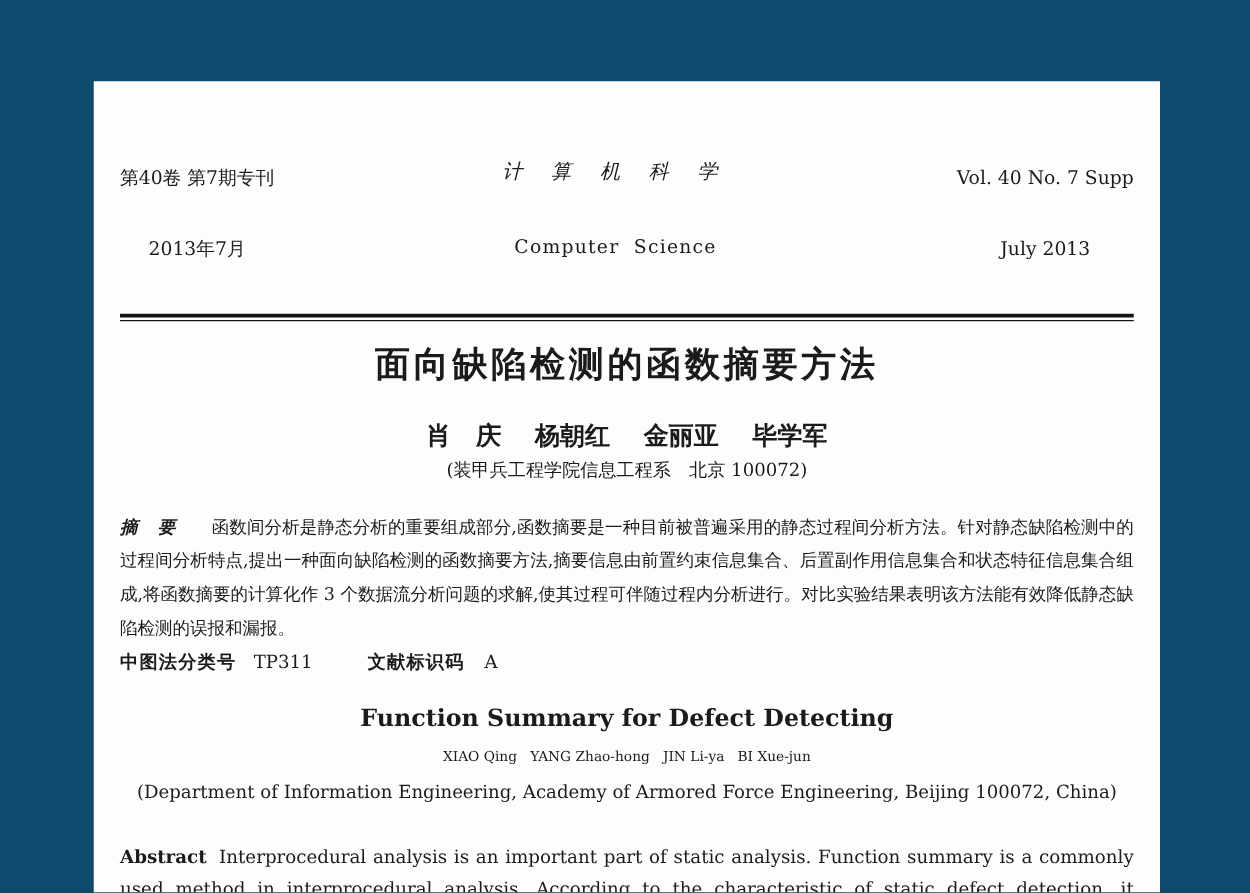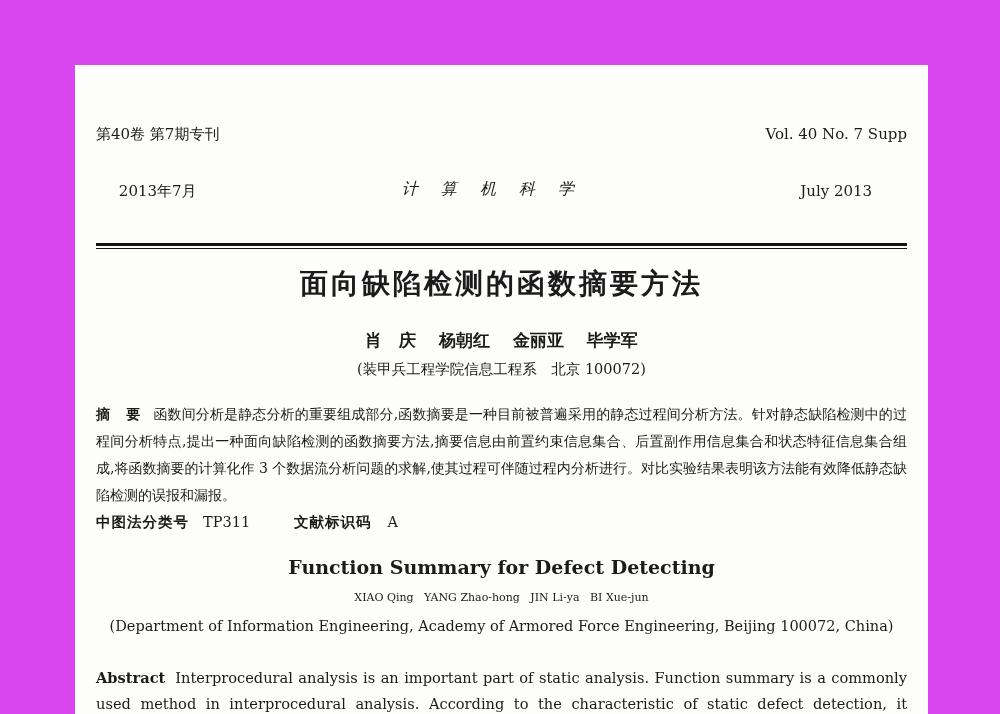--- a/index.html
+++ b/index.html
@@ -8,21 +8,21 @@
     background: #000;
     width: 1000px;
     height: 714px;
     overflow: hidden;
     font-family: "DejaVu Serif", "Liberation Serif", serif;
   }
   .stage {
     position: relative;
     width: 1000px;
     height: 714px;
-    background: #d946ef;
+    background: #0c4a6e;
   }
   .page {
     position: absolute;
     left: 75px;
     top: 65px;
     width: 853px;
     height: 649px;
     background: #fdfdfc;
     color: #1b1b1b;
     overflow: hidden;
@@ -54,21 +54,21 @@
     text-align: center;
     font-size: 28px;
     line-height: 38px;
     font-weight: bold;
     letter-spacing: 3px;
     font-family: "DejaVu Sans", "Liberation Sans", sans-serif;
   }
   .cn-authors {
     margin-top: 25px;
     text-align: center;
-    font-size: 17px;
+    font-size: 20px;
     line-height: 24px;
     font-weight: bold;
     white-space: pre-wrap;
     font-family: "DejaVu Sans", "Liberation Sans", sans-serif;
   }
   .cn-affiliation {
     margin-top: 7px;
     text-align: center;
     font-size: 14.5px;
     line-height: 20px;
@@ -77,21 +77,21 @@
   .cn-abstract {
     margin: 22px 0 0 0;
     font-size: 14px;
     line-height: 27px;
     text-align: justify;
   }
   .cn-abstract b, .kw-line b, .clc-line b {
     font-family: "DejaVu Sans", "Liberation Sans", sans-serif;
     letter-spacing: 1px;
   }
-  .cn-abstract b { margin-right: 12px; }
+  .cn-abstract b { margin-right: 28px; font-style: italic; }
   .kw-line {
     margin: 0;
     font-size: 14px;
     line-height: 27px;
   }
   .kw-line b { margin-right: 14px; }
   .clc-line {
     margin: 0;
     font-size: 14.5px;
     line-height: 27px;
@@ -135,20 +135,21 @@
 <div class="stage">
   <div class="page">
 
     <div class="journal-header">
       <div class="jh-col jh-left">
         <div>第40卷 第7期专刊</div>
         <div>2013年7月</div>
       </div>
       <div class="jh-col jh-center">
         <div class="cn-journal">计 算 机 科 学</div>
+        <div class="en-journal">Computer  Science</div>
       </div>
       <div class="jh-col jh-right">
         <div>Vol. 40 No. 7 Supp</div>
         <div>July 2013</div>
       </div>
     </div>
 
     <div class="double-rule"></div>
 
     <div class="cn-title">面向缺陷检测的函数摘要方法</div>

